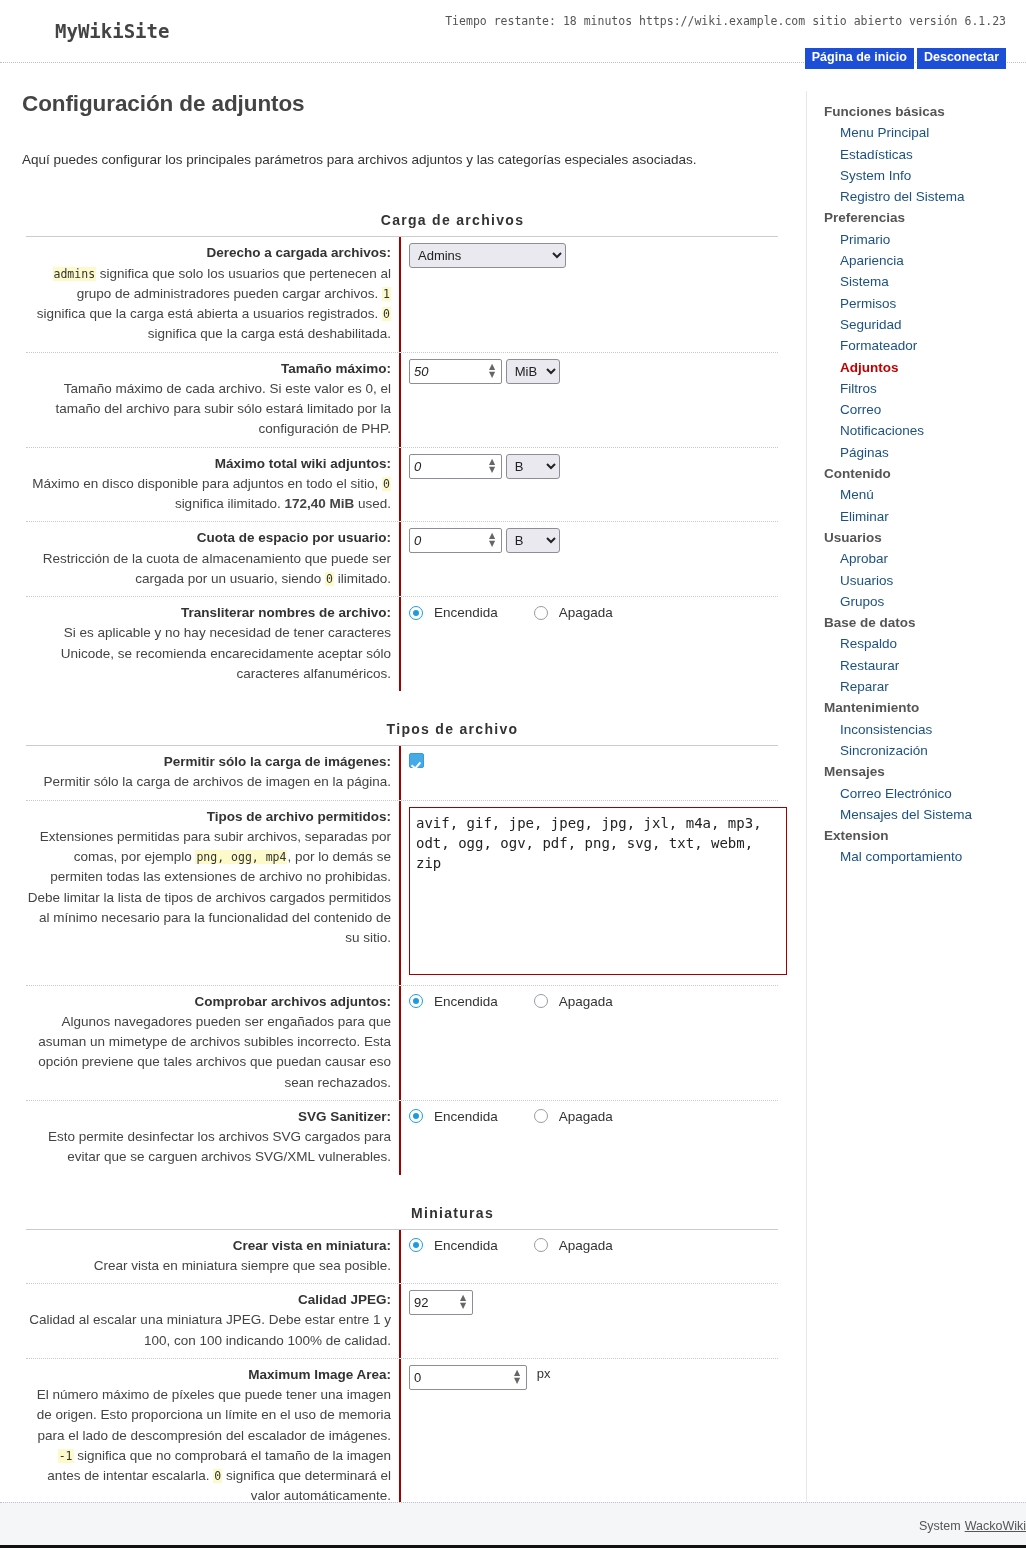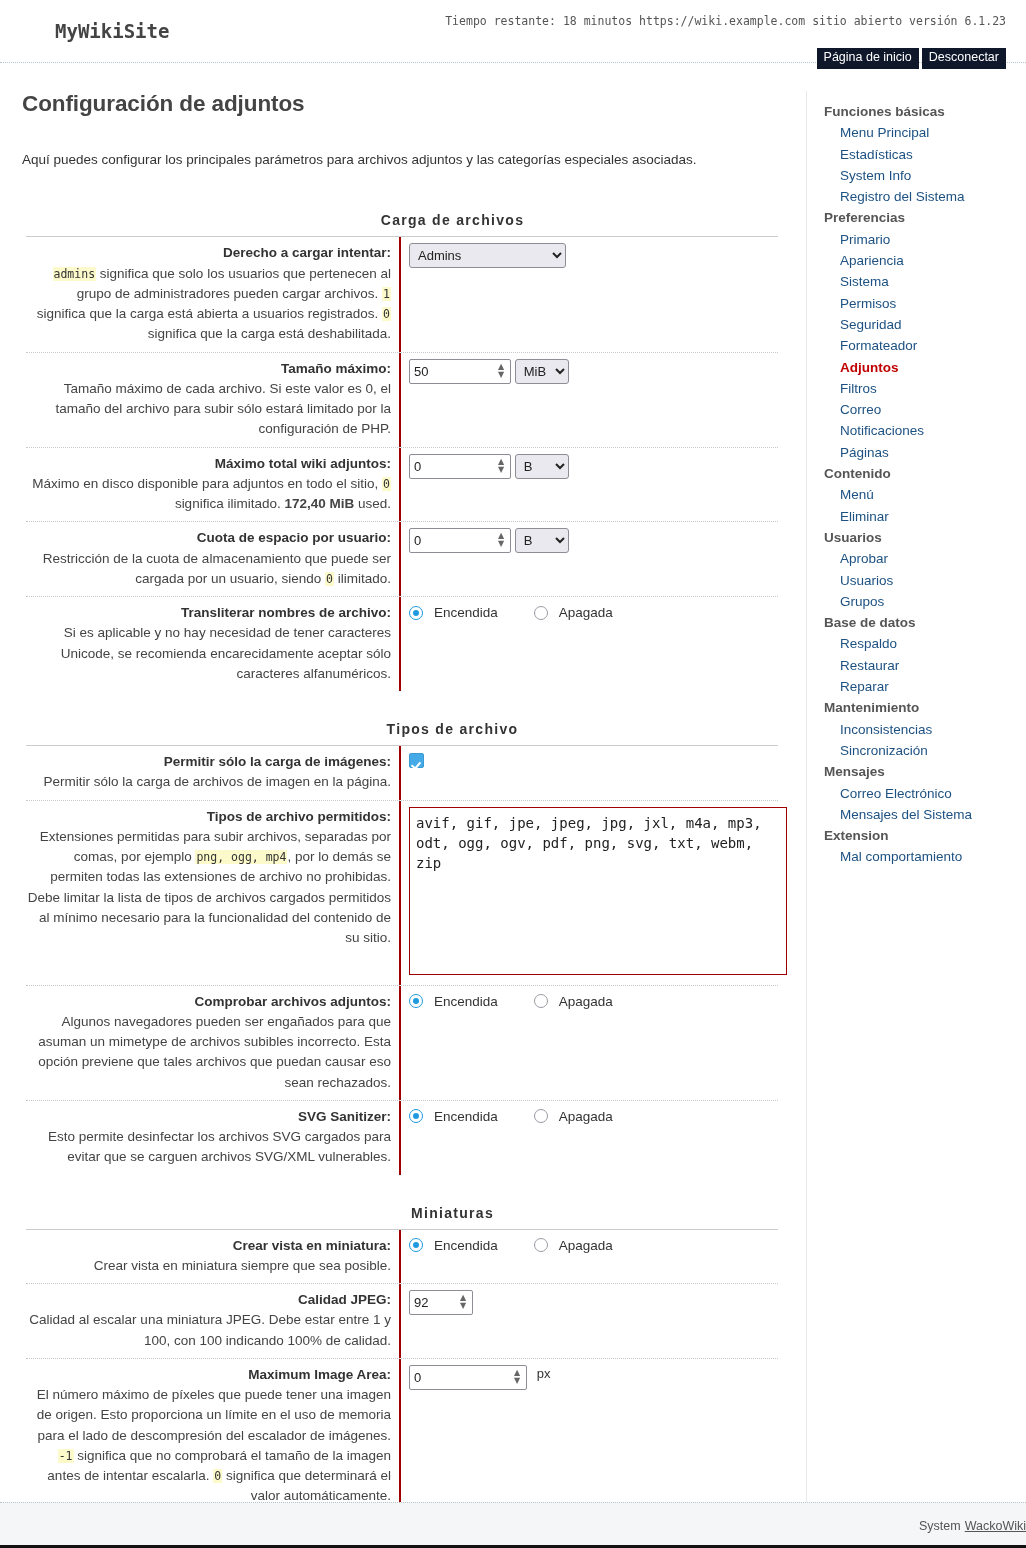--- a/index.html
+++ b/index.html
@@ -32,22 +32,22 @@
     font-family:"DejaVu Sans Mono", monospace;
     font-size:11.5px; color:#555;
     white-space:nowrap;
   }
   .header-buttons {
     position:absolute; right:20px; top:48px;
     display:flex; gap:3px;
     white-space:nowrap;
   }
   .hbtn {
-    background:#0f172a; color:#fff;
-    font-size:12.5px; font-weight:normal;
+    background:#1d4ed8; color:#fff;
+    font-size:12.5px; font-weight:bold;
     padding:2px 7px 3px 7px;
     text-decoration:none;
     display:inline-block;
     line-height:1.25;
   }
 
   
   .body-wrap { position:relative; }
   .sidebar {
     position:absolute; top:0; left:812px; width:214px;
@@ -155,21 +155,21 @@
     width:12px; height:18px;
     display:flex; flex-direction:column;
     align-items:center; justify-content:center;
     pointer-events:none;
   }
   .spin i {
     display:block; font-style:normal;
     font-size:8px; line-height:8px; color:#666;
     font-family:"DejaVu Sans", sans-serif;
   }
-  input.n-105 { width:102px; }
+  input.n-105 { width:93px;font-style:italic; }
   input.n-64  { width:64px; }
   input.n-118 { width:118px; }
   .unit { font-size:13px; color:#333; margin-left:6px; vertical-align:middle; }
 
   .radios { display:flex; align-items:center; gap:12px; padding-top:2px; }
   .radio {
     display:inline-flex; align-items:center;
     margin-right:24px; cursor:pointer;
   }
   .rdot {
@@ -303,21 +303,21 @@
       <h1 class="page-title">Configuración de adjuntos</h1>
       <p class="intro">Aquí puedes configurar los principales parámetros para archivos adjuntos y las categorías especiales asociadas.</p>
 
       <form class="cfg">
 
         <div class="legend">Carga de archivos</div>
         <div class="frows">
 
           <div class="frow">
             <div class="fl">
-              <span class="lab">Derecho a cargar intentar:</span>
+              <span class="lab">Derecho a cargada archivos:</span>
               <span class="desc"><code class="hl">admins</code><span> significa que solo los usuarios que pertenecen al grupo de administradores pueden cargar archivos. </span><code class="hl">1</code><span> significa que la carga está abierta a usuarios registrados. </span><code class="hl">0</code><span> significa que la carga está deshabilitada.</span></span>
             </div>
             <div class="fr">
               <select class="sel w-perm">
                 <option>Admins</option>
                 <option>1</option>
                 <option>0</option>
               </select>
             </div>
           </div>

